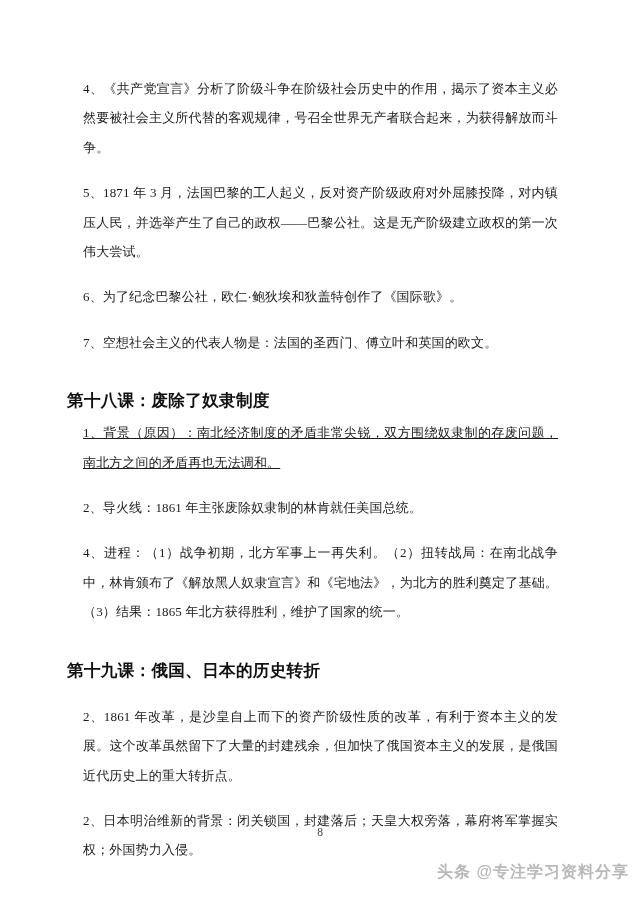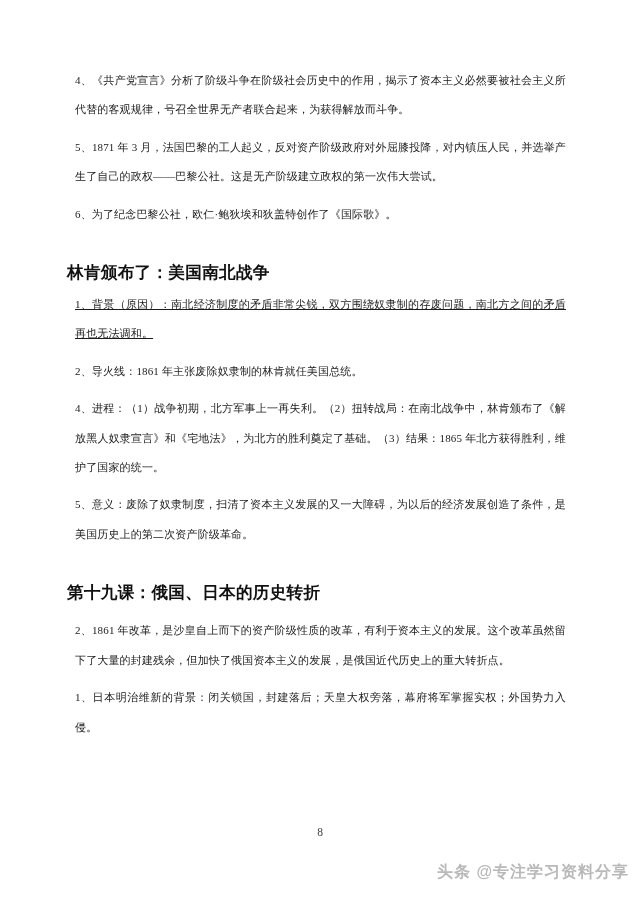--- a/index.html
+++ b/index.html
@@ -19,25 +19,25 @@
     overflow: hidden;
     box-sizing: border-box;
   }
   #content {
     position: absolute;
     left: 67px;
     top: 58px;
     width: 507px;
   }
   .para {
-    font-size: 11px;
+    font-size: 13px;
     line-height: 29.4px;
     text-align: justify;
     text-justify: inter-ideograph;
-    margin: 8px;
+    margin: 16px;
     letter-spacing: 0.15px;
     color: #1b1b1b;
     font-family: "Liberation Serif", "DejaVu Serif", serif;
   }
   .heading {
     font-size: 16.6px;
     line-height: 30px;
     font-weight: bold;
     margin: 0;
     color: #111111;
@@ -79,38 +79,38 @@
 <div id="page">
 
   <div id="content">
 
     <p class="para">4、《共产党宣言》分析了阶级斗争在阶级社会历史中的作用，揭示了资本主义必然要被社会主义所代替的客观规律，号召全世界无产者联合起来，为获得解放而斗争。</p>
 
     <p class="para">5、1871 年 3 月，法国巴黎的工人起义，反对资产阶级政府对外屈膝投降，对内镇压人民，并选举产生了自己的政权——巴黎公社。这是无产阶级建立政权的第一次伟大尝试。</p>
 
     <p class="para">6、为了纪念巴黎公社，欧仁·鲍狄埃和狄盖特创作了《国际歌》。</p>
 
+    <p class="para">7、空想社会主义的代表人物是：法国的圣西门、傅立叶和英国的欧文。</p>
 
-    <h2 class="heading section-gap-before">林肯颁布了：美国南北战争</h2>
+    <h2 class="heading section-gap-before">第十八课：废除了奴隶制度</h2>
 
     <p class="para heading-gap-after">1、背景（原因）：南北经济制度的矛盾非常尖锐，双方围绕奴隶制的存废问题，南北方之间的矛盾再也无法调和。</p>
 
     <p class="para">2、导火线：1861 年主张废除奴隶制的林肯就任美国总统。</p>
 
 
     <p class="para">4、进程：（1）战争初期，北方军事上一再失利。（2）扭转战局：在南北战争中，林肯颁布了《解放黑人奴隶宣言》和《宅地法》，为北方的胜利奠定了基础。（3）结果：1865 年北方获得胜利，维护了国家的统一。</p>
 
-    <p class="para">5、意义：废除了奴隶制度，扫清了资本主义发展的又一大障碍，为以后的经济发展创造了条件，是美国历史上的第二次资产阶级革命。</p>
 
     <h2 class="heading section-gap-before">第十九课：俄国、日本的历史转折</h2>
 
 
     <p class="para">2、1861 年改革，是沙皇自上而下的资产阶级性质的改革，有利于资本主义的发展。这个改革虽然留下了大量的封建残余，但加快了俄国资本主义的发展，是俄国近代历史上的重大转折点。</p>
 
-    <p class="para">1、日本明治维新的背景：闭关锁国，封建落后；天皇大权旁落，幕府将军掌握实权；外国势力入侵。</p>
+    <p class="para">2、日本明治维新的背景：闭关锁国，封建落后；天皇大权旁落，幕府将军掌握实权；外国势力入侵。</p>
 
   </div>
 
   <div id="page-number">8</div>
 
   <div id="watermark">头条 @专注学习资料分享</div>
 
 </div>
 
 </body></html>

